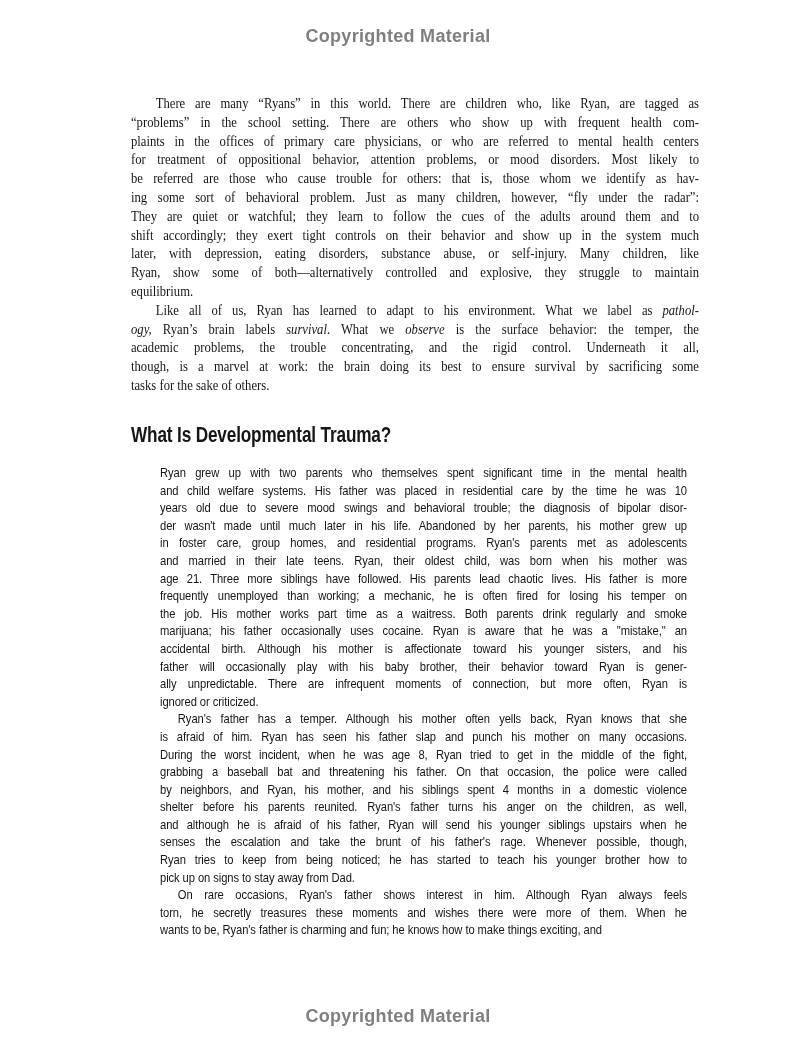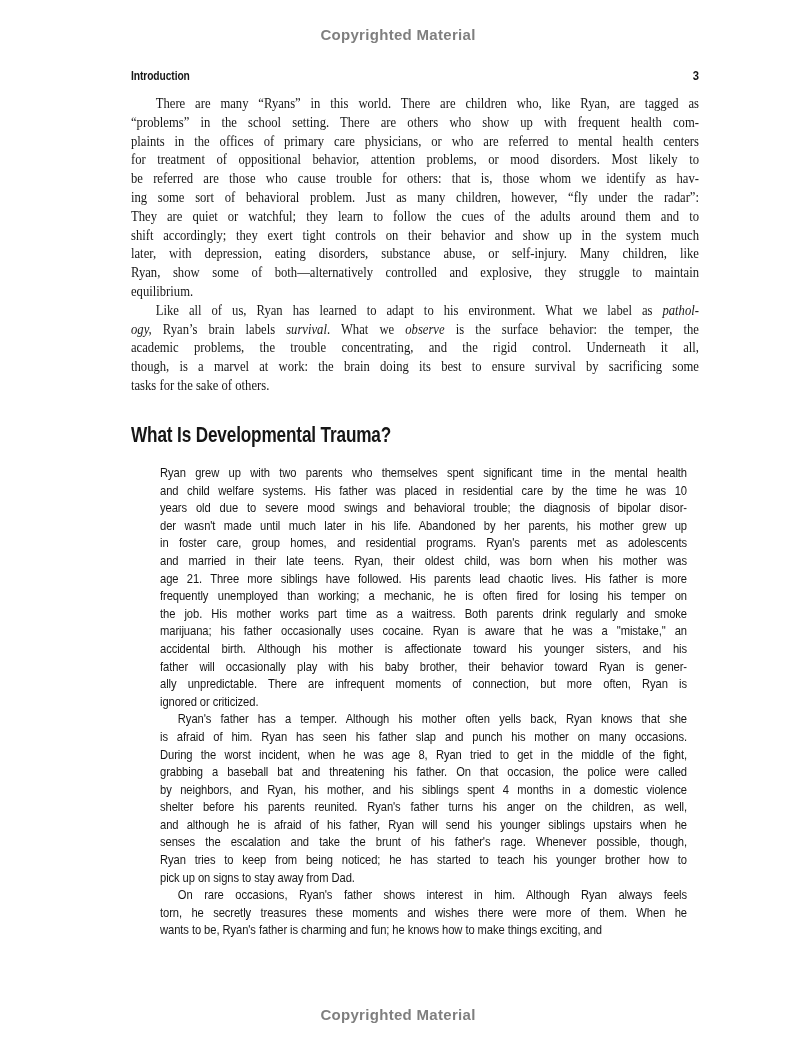--- a/index.html
+++ b/index.html
@@ -18,21 +18,21 @@
     color:var(--text-color);
     overflow:hidden;
   }
   .copyright{
     position:absolute;
     left:0;
     width:796px;
     text-align:center;
     font-family:"Liberation Sans", sans-serif;
     font-weight:700;
-    font-size:15px;
+    font-size:18px;
     color:var(--muted-color);
     letter-spacing:0.3px;
   }
   .copyright.top{top:26px;}
   .copyright.bottom{top:1006px;}
   .running-header{
     position:absolute;
     top:69px;
     left:131px;
     width:568px;
@@ -103,24 +103,20 @@
   .case-study .line.indent{text-indent:21px;}
   em{font-style:italic;}
 </style>
 </head>
 <body>
 
 <div class="page">
 
   <div class="copyright top">Copyrighted Material</div>
 
-  <div class="running-header">
-    <span class="running-title">Introduction</span>
-    <span class="page-number">3</span>
-  </div>
 
   <div class="intro-text">
     <div>
         <div class="line indent"><span>There are many “Ryans” in this world. There are children who, like Ryan, are tagged as</span></div>
         <div class="line"><span>“problems” in the school setting. There are others who show up with frequent health com-</span></div>
         <div class="line"><span>plaints in the offices of primary care physicians, or who are referred to mental health centers</span></div>
         <div class="line"><span>for treatment of oppositional behavior, attention problems, or mood disorders. Most likely to</span></div>
         <div class="line"><span>be referred are those who cause trouble for others: that is, those whom we identify as hav-</span></div>
         <div class="line"><span>ing some sort of behavioral problem. Just as many children, however, “fly under the radar”:</span></div>
         <div class="line"><span>They are quiet or watchful; they learn to follow the cues of the adults around them and to</span></div>

